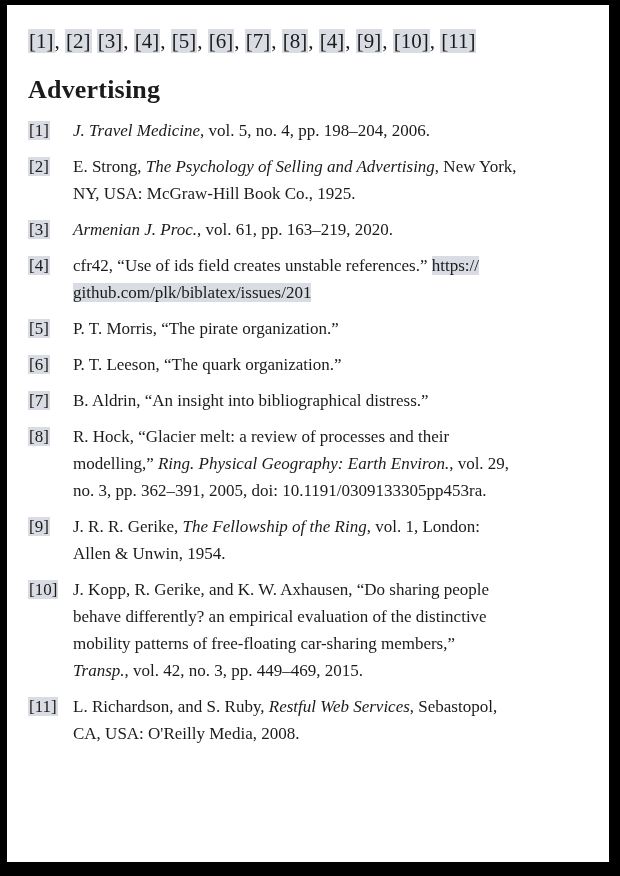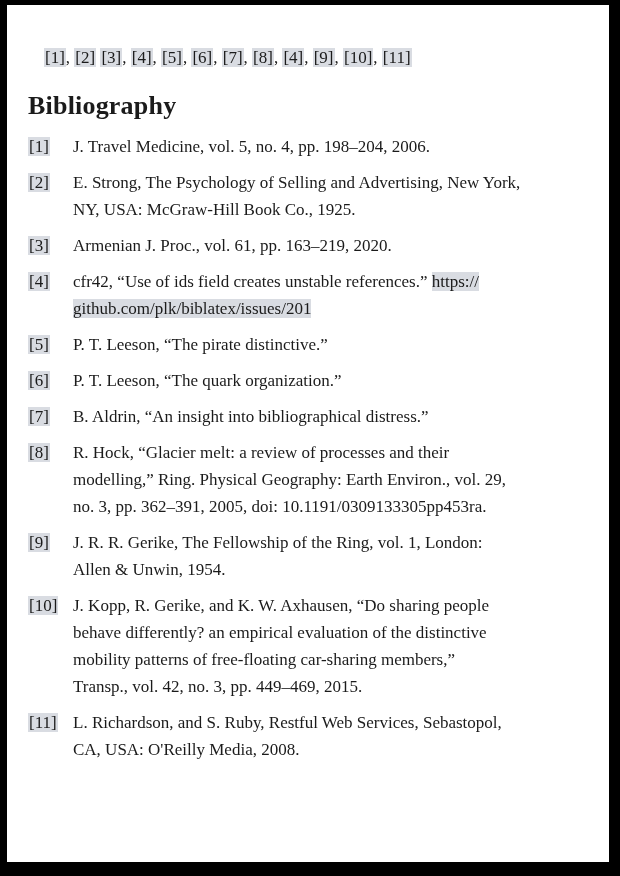--- a/index.html
+++ b/index.html
@@ -20,22 +20,22 @@
     top: 5px;
     width: 602px;
     height: 857px;
     background: #ffffff;
     box-sizing: border-box;
     padding: 23px 19px 0 21px;
     overflow: hidden;
     color: #1b1b1b;
   }
   .cite-line {
-    margin: 16px;
-    font-size: 17px;
+    margin: 0;
+    font-size: 21px;
     line-height: 27px;
     white-space: nowrap;
   }
   .hl {
     background-color: #d9dce2;
     padding: 0 1px;
   }
   h1.bib-heading {
     font-size: 26px;
     line-height: 32px;
@@ -54,34 +54,35 @@
     line-height: 27px;
   }
   .entry-label {
     flex: 0 0 45px;
   }
   .entry-text {
     flex: 1;
     white-space: pre-line;
   }
   .seg-italic {
+    font-style: italic;
   }
   .seg-link {
     background-color: #d9dce2;
     color: inherit;
     text-decoration: none;
     cursor: pointer;
   }
 </style>
 </head>
 <body>
 
 <div class="paper">
   <p class="cite-line"><span class="hl">[1]</span><span>, </span><span class="hl">[2]</span><span> </span><span class="hl">[3]</span><span>, </span><span class="hl">[4]</span><span>, </span><span class="hl">[5]</span><span>, </span><span class="hl">[6]</span><span>, </span><span class="hl">[7]</span><span>, </span><span class="hl">[8]</span><span>, </span><span class="hl">[4]</span><span>, </span><span class="hl">[9]</span><span>, </span><span class="hl">[10]</span><span>, </span><span class="hl">[11]</span></p>
-  <h1 class="bib-heading">Bibliography</h1>
+  <h1 class="bib-heading">Advertising</h1>
   <div class="ref-list">
       <div class="entry">
         <div class="entry-label"><span class="hl">[1]</span></div>
         <div class="entry-text"><span class="seg-italic">J. Travel Medicine</span><span>, vol. 5, no. 4, pp. 198–204, 2006.</span></div>
       </div>
       <div class="entry">
         <div class="entry-label"><span class="hl">[2]</span></div>
         <div class="entry-text"><span>E. Strong, </span><span class="seg-italic">The Psychology of Selling and Advertising</span><span>, New York,
 NY, USA: McGraw-Hill Book Co., 1925.</span></div>
       </div>
@@ -89,21 +90,21 @@
         <div class="entry-label"><span class="hl">[3]</span></div>
         <div class="entry-text"><span class="seg-italic">Armenian J. Proc.</span><span>, vol. 61, pp. 163–219, 2020.</span></div>
       </div>
       <div class="entry">
         <div class="entry-label"><span class="hl">[4]</span></div>
         <div class="entry-text"><span>cfr42, “Use of ids field creates unstable references.” </span><span class="seg-link">https://
 github.com/plk/biblatex/issues/201</span></div>
       </div>
       <div class="entry">
         <div class="entry-label"><span class="hl">[5]</span></div>
-        <div class="entry-text"><span>P. T. Leeson, “The pirate distinctive.”</span></div>
+        <div class="entry-text"><span>P. T. Morris, “The pirate organization.”</span></div>
       </div>
       <div class="entry">
         <div class="entry-label"><span class="hl">[6]</span></div>
         <div class="entry-text"><span>P. T. Leeson, “The quark organization.”</span></div>
       </div>
       <div class="entry">
         <div class="entry-label"><span class="hl">[7]</span></div>
         <div class="entry-text"><span>B. Aldrin, “An insight into bibliographical distress.”</span></div>
       </div>
       <div class="entry">

